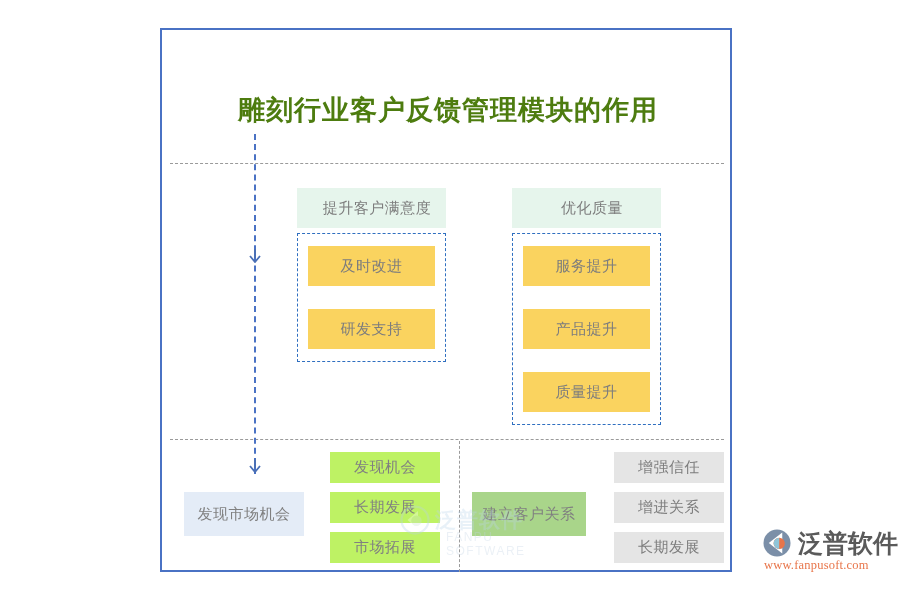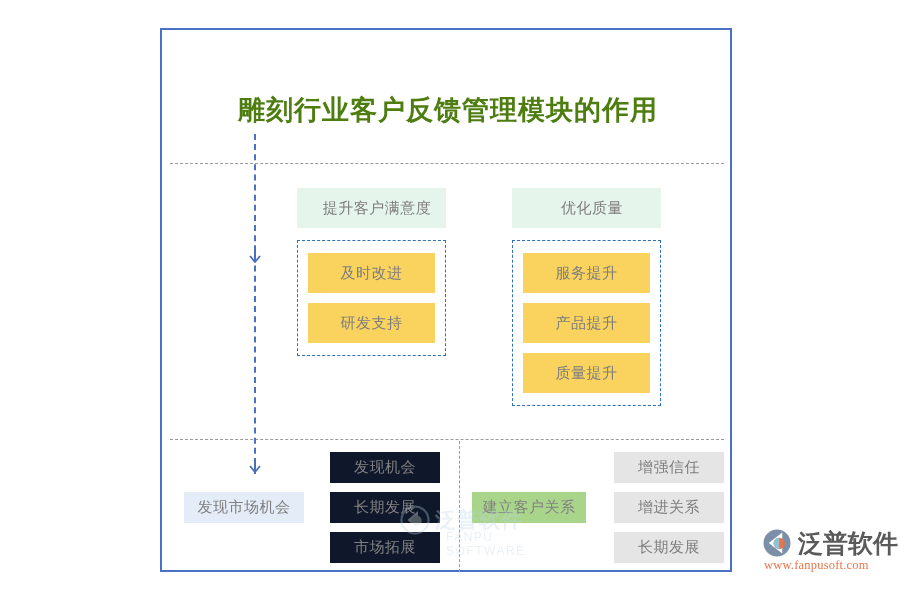--- a/index.html
+++ b/index.html
@@ -92,44 +92,44 @@
     background: #e6f5ec;
     color: #7d7d7d;
     font-size: 15px;
     display: flex;
     align-items: center;
     justify-content: center;
     letter-spacing: 0.5px;
     padding-left: 11px;
   }
   .group-body {
-    margin-top: 12px;
+    margin-top: 5px;
     border: 1.5px dashed #2f6fc0;
     padding: 12px 10px;
     box-sizing: border-box;
     display: flex;
     flex-direction: column;
-    gap: 10px;
+    gap: 23px;
     background: #ffffff;
   }
   .item-yellow {
     height: 40px;
     background: #fad35f;
     color: #7d7d7d;
     font-size: 15px;
     display: flex;
     align-items: center;
     justify-content: center;
     letter-spacing: 0.5px;
   }
 
   
   .bottom-label {
     position: absolute;
-    height: 31px;
+    height: 44px;
     font-size: 15px;
     color: #808080;
     display: flex;
     align-items: center;
     justify-content: center;
     letter-spacing: 0.5px;
     white-space: nowrap;
     padding: 0 1px;
     box-sizing: border-box;
   }
@@ -141,21 +141,21 @@
     width: 110px;
     display: flex;
     flex-direction: column;
     gap: 9px;
   }
   #stack-market       { left: 168px; top: 422px; }
   #stack-relationship { left: 452px; top: 422px; }
 
   .item-blue {
     height: 31px;
-    background: #0f172a;
+    background: #bef264;
     color: #808080;
     font-size: 15px;
     display: flex;
     align-items: center;
     justify-content: center;
     letter-spacing: 0.5px;
   }
   .item-green {
     height: 31px;
     background: #e5e5e5;

